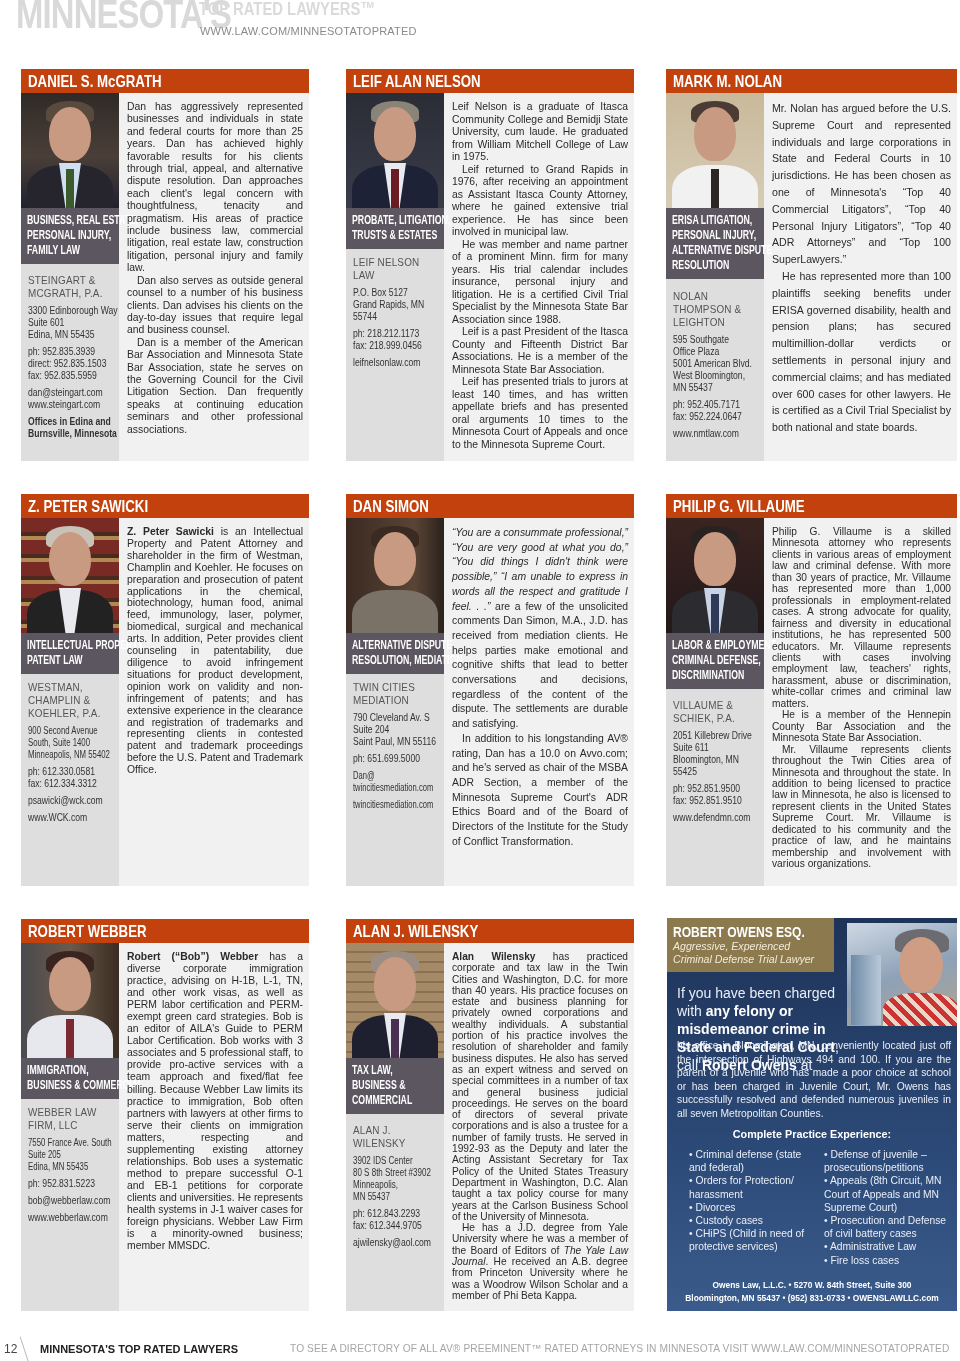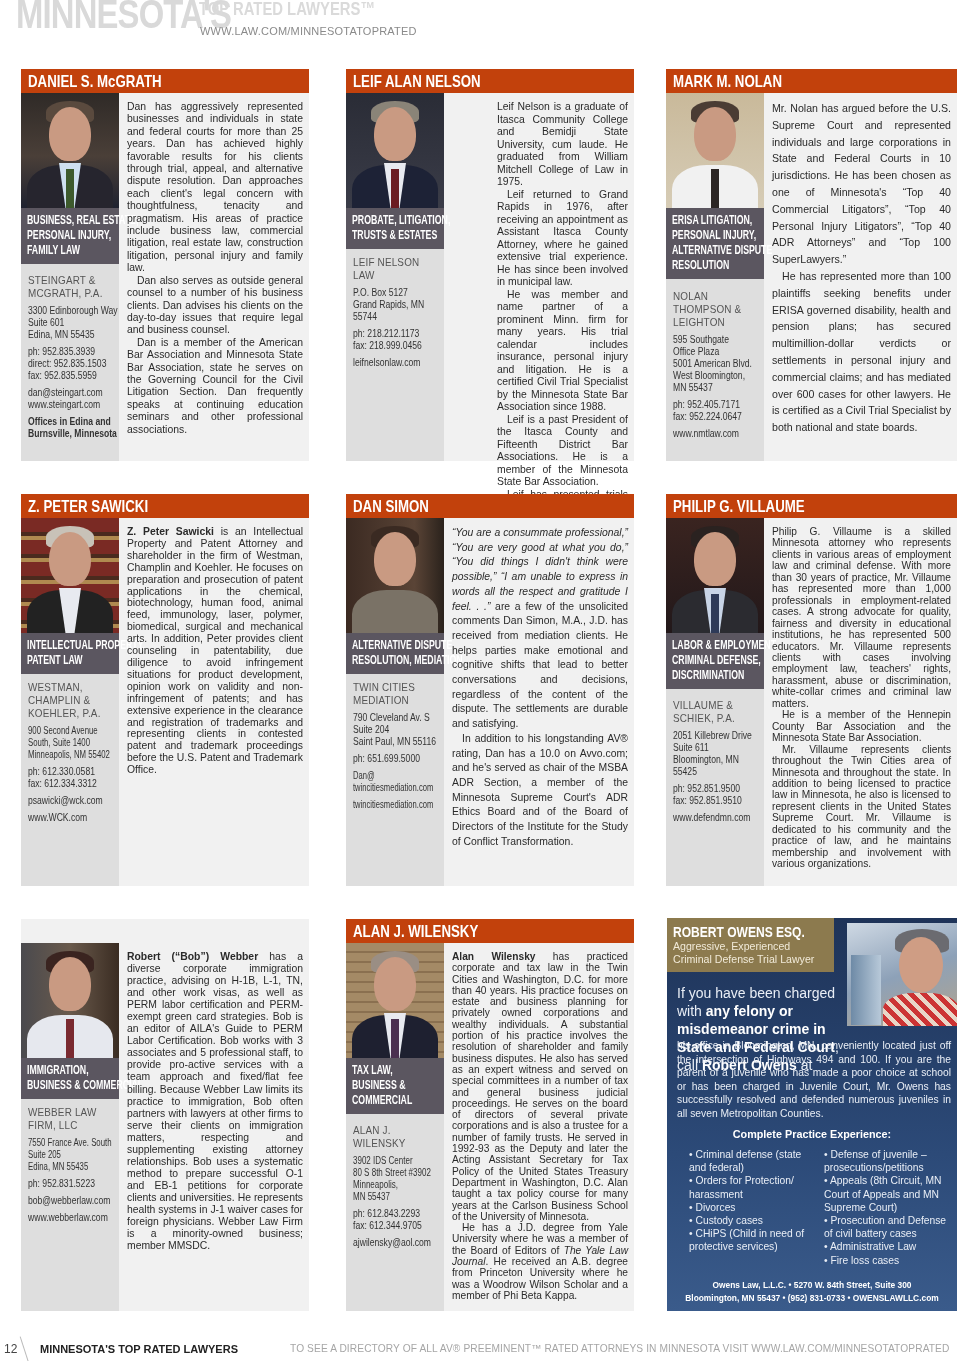--- a/index.html
+++ b/index.html
@@ -32,21 +32,21 @@
   .bio.loose { line-height: 12.4px; font-size: 10.4px; }
   .bio.nolan { line-height: 16.8px; font-size: 10.6px; }
   .bio.simon { line-height: 14.7px; font-size: 10.4px; }
   .bio .lead { font-weight: bold; }
   .bio .it { font-style: italic; }
 
   
   .ad { position: absolute; left: 667px; top: 918px; width: 290px; height: 393px; background: linear-gradient(180deg, #1e3358 0%, #2c4a78 60%, #3a5b8b 100%); overflow: hidden; }
   .ad-head { position: absolute; left: 0; top: 0; width: 167px; height: 54px; background: #8c7a4e; padding: 6px 6px; }
   .ad-title { color: #fff; font-weight: bold; font-size: 14px; white-space: nowrap; transform: scaleX(0.86); transform-origin: left top; }
-  .ad-sub { color: #f1ead8; font-size: 10.6px; line-height: 13px; }
+  .ad-sub { color: #f1ead8; font-style: italic; font-size: 10.6px; line-height: 13px; }
   .ad-photo { position: absolute; left: 180px; top: 5px; width: 110px; height: 103px; background: linear-gradient(160deg, #cfd9e4 0%, #8da1b8 50%, #b3a48c 100%); overflow: hidden; }
   .ad-photo .bldg { position: absolute; left: 4px; top: 32px; width: 30px; height: 70px; background: linear-gradient(90deg, #6e8aa6, #b8c9d9); }
   .ad-photo .face { position: absolute; left: 52px; top: 14px; width: 44px; height: 56px; border-radius: 50%; background: #cf9d84; }
   .ad-photo .hair { position: absolute; left: 48px; top: 6px; width: 54px; height: 24px; border-radius: 50% 50% 20% 20%; background: #6b6b70; }
   .ad-photo .shirt { position: absolute; left: 36px; top: 70px; width: 76px; height: 40px; border-radius: 40% 40% 0 0; background: repeating-linear-gradient(45deg, #c33 0 5px, #e9d7c8 5px 9px); }
   .ad-intro { position: absolute; left: 10px; top: 66px; width: 168px; color: #e9eef6; font-size: 14px; line-height: 18px; }
   .ad-intro b { color: #fff; }
   .ad-cont { position: absolute; left: 10px; top: 121px; width: 274px; color: #e9eef6; font-size: 10.3px; line-height: 13.6px; text-align: justify; }
   .ad-exp-title { position: absolute; left: 0; width: 100%; top: 210px; text-align: center; color: #fff; font-weight: bold; font-size: 10.8px; }
   .ad-list { position: absolute; top: 230px; color: #e9eef6; font-size: 10.3px; line-height: 13.2px; }
@@ -142,21 +142,21 @@
         </div>
       <div class="blk">
           <div>ph: 218.212.1173</div>
           <div>fax: 218.999.0456</div>
         </div>
       <div class="blk">
           <a>leifnelsonlaw.com</a>
         </div>
     </div>
   </div>
-  <div class="bio loose" style="line-height:12.5px;margin-left:45px;">
+  <div class="bio loose" style="line-height:12.5px;">
     <p>Leif Nelson is a graduate of Itasca Community College and Bemidji State University, cum laude. He graduated from William Mitchell College of Law in 1975.</p>
       <p>Leif returned to Grand Rapids in 1976, after receiving an appointment as Assistant Itasca County Attorney, where he gained extensive trial experience. He has since been involved in municipal law.</p>
       <p>He was member and name partner of a prominent Minn. firm for many years. His trial calendar includes insurance, personal injury and litigation. He is a certified Civil Trial Specialist by the Minnesota State Bar Association since 1988.</p>
       <p>Leif is a past President of the Itasca County and Fifteenth District Bar Associations. He is a member of the Minnesota State Bar Association.</p>
       <p>Leif has presented trials to jurors at least 140 times, and has written appellate briefs and has presented oral arguments 10 times to the Minnesota Court of Appeals and once to the Minnesota Supreme Court.</p>
   </div>
 </div>
 
 <div class="card" style="left:666px; top:69px; width:291px; height:392px;">
   <div class="card-head"><span>MARK M. NOLAN</span></div>
@@ -313,20 +313,21 @@
     </div>
   </div>
   <div class="bio" style="line-height:11.45px;">
     <p>Philip G. Villaume is a skilled Minnesota attorney who represents clients in various areas of employment law and criminal defense. With more than 30 years of practice, Mr. Villaume has represented more than 1,000 professionals in employment-related cases. A strong advocate for quality, fairness and diversity in educational institutions, he has represented 500 educators. Mr. Villaume represents clients with cases involving employment law, teachers' rights, harassment, abuse or discrimination, white-collar crimes and criminal law matters.</p>
       <p>He is a member of the Hennepin County Bar Association and the Minnesota State Bar Association.</p>
       <p>Mr. Villaume represents clients throughout the Twin Cities area of Minnesota and throughout the state. In addition to being licensed to practice law in Minnesota, he also is licensed to represent clients in the United States Supreme Court. Mr. Villaume is dedicated to his community and the practice of law, and he maintains membership and involvement with various organizations.</p>
   </div>
 </div>
 
 <div class="card" style="left:21px; top:919px; width:288px; height:392px;">
+  <div class="card-head"><span>ROBERT WEBBER</span></div>
   <div class="side">
     <div class="photo" style="background:linear-gradient(90deg,#4a4a4e,#6a5a4c 50%,#3a2c22);">
       <div class="hair" style="background:#3a2420"></div>
         <div class="face"></div>
         <div class="suit" style="background:#e6e8ee"></div>
         <div class="tie" style="background:#7a2a30"></div>
     </div>
     <div class="practice">
       <span>IMMIGRATION,</span>
         <span>BUSINESS &amp; COMMERCIAL</span>

